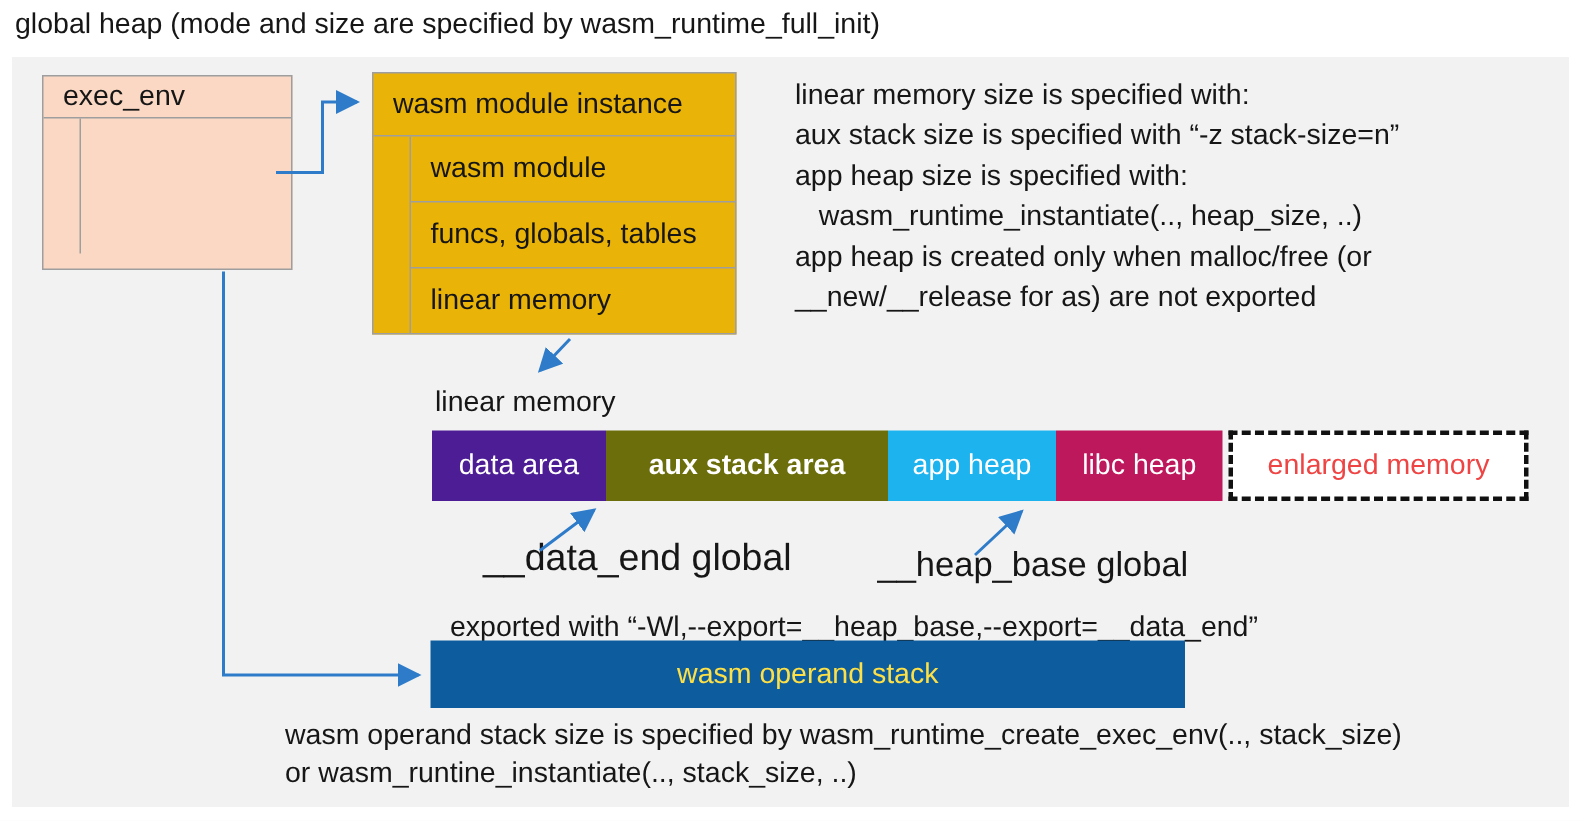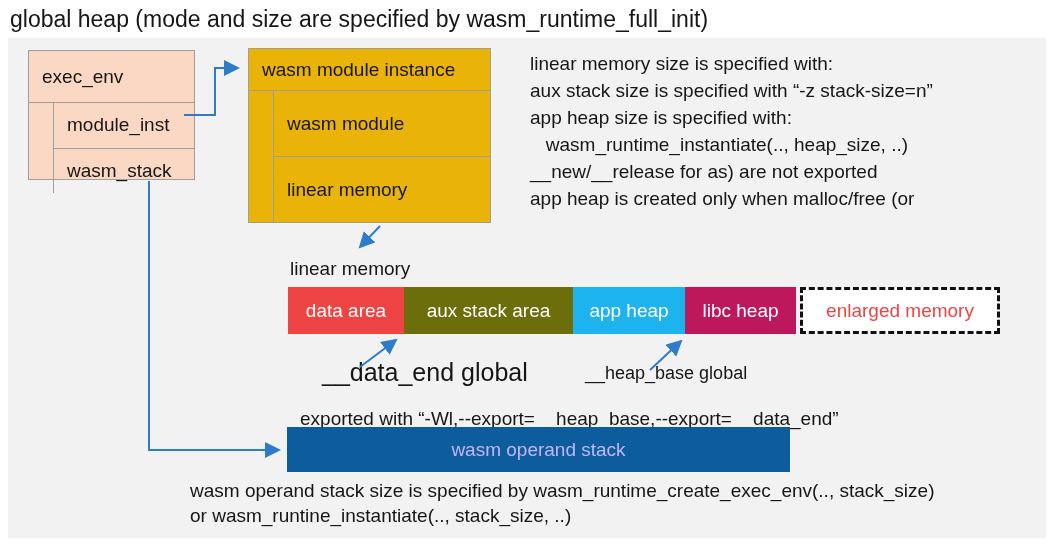--- a/index.html
+++ b/index.html
@@ -1,116 +1,113 @@
 <!DOCTYPE html>
 <html><head>
 <meta charset="utf-8">
 <style>
   html,body{margin:0;padding:0;background:#ffffff;}
   .canvas{
     position:relative;width:1054px;height:547px;overflow:hidden;
     font-family:"Liberation Sans",sans-serif;color:#161616;background:#ffffff;
   }
-  .title{position:absolute;left:10px;top:6px;font-size:23px;color:#161616;}
+  .title{position:absolute;left:10px;top:6px;font-size:19px;color:#161616;}
   .panel{position:absolute;left:8px;top:38px;width:1038px;height:500px;background:#f2f2f2;}
   svg.arrows{position:absolute;left:0;top:0;width:1054px;height:547px;pointer-events:none;}
 
   
   .struct{position:absolute;border:1px solid #9e9e9e;box-sizing:border-box;font-size:19px;}
   .struct .hdr{display:flex;align-items:center;padding-left:13px;border-bottom:1px solid #9e9e9e;box-sizing:border-box;}
   .struct .body{display:flex;}
   .struct .strip{width:25px;border-right:1px solid #9e9e9e;box-sizing:border-box;}
   .struct .rows{flex:1;display:flex;flex-direction:column;}
   .struct .row{flex:1;display:flex;align-items:center;padding-left:13px;border-bottom:1px solid #9e9e9e;box-sizing:border-box;}
   .struct .row:last-child{border-bottom:none;}
 
   #exec-env{left:28px;top:50px;width:167px;height:130px;}
-  #exec-env .hdr{height:52px;}
+  #exec-env .hdr{height:28px;}
   #exec-env .body{height:90px;}
   #module-instance{left:248px;top:48px;width:243px;height:175px;}
   #module-instance .hdr{height:42px;}
   #module-instance .body{height:131px;}
 
   
   .notes{position:absolute;left:530px;top:50px;font-size:19px;line-height:27px;}
   .notes div{white-space:pre;}
 
   
   .lm-label{position:absolute;left:290px;top:258px;font-size:19px;}
   .lm-bar{position:absolute;left:288px;top:287px;height:47px;display:flex;}
   .seg{display:flex;align-items:center;justify-content:center;font-size:19px;box-sizing:border-box;}
   .seg-0{width:116px;}
-  .seg-1{width:169px;}
+  .seg-1{width:188px;font-weight:bold;}
   .seg-2{width:112px;}
   .seg-3{width:111px;}
   .seg-4{width:200px;margin-left:4px;border:3px dashed #111111;}
 
   .ann-data-end{position:absolute;left:322px;top:358px;font-size:25px;}
-  .ann-heap-base{position:absolute;left:585px;top:363px;font-size:18px;text-align:center;}
+  .ann-heap-base{position:absolute;left:585px;top:363px;font-size:23px;text-align:center;}
   .ann-exported{position:absolute;left:300px;top:408px;font-size:19px;}
 
   
   .op-bar{position:absolute;left:287px;top:427px;width:503px;height:45px;display:flex;align-items:center;justify-content:center;font-size:19px;}
   .footer{position:absolute;left:190px;top:478px;font-size:19px;line-height:25px;}
   .footer div{white-space:pre;}
 </style>
 </head>
 <body>
 
 <div class="canvas">
 
   <div class="title">global heap (mode and size are specified by wasm_runtime_full_init)</div>
 
   <div class="panel" style="background-color: rgb(242, 242, 242);"></div>
 
   <div class="struct" id="exec-env" style="background-color: rgb(251, 216, 195);">
     <div class="hdr">exec_env</div>
     <div class="body">
       <div class="strip"></div>
-      <div class="rows">
-        <div class="row">module_inst</div>
-        <div class="row">wasm_stack</div>
-      </div>
     </div>
   </div>
 
   <div class="struct" id="module-instance" style="background-color: #eab308;">
     <div class="hdr">wasm module instance</div>
     <div class="body">
       <div class="strip"></div>
       <div class="rows">
         <div class="row">wasm module</div>
+        <div class="row">funcs, globals, tables</div>
         <div class="row">linear memory</div>
       </div>
     </div>
   </div>
 
   <div class="notes">
     <div>linear memory size is specified with:</div>
     <div>aux stack size is specified with “-z stack-size=n”</div>
     <div>app heap size is specified with:</div>
     <div>   wasm_runtime_instantiate(.., heap_size, ..)</div>
+    <div>app heap is created only when malloc/free (or</div>
     <div>__new/__release for as) are not exported</div>
-    <div>app heap is created only when malloc/free (or</div>
   </div>
 
   <div class="lm-label">linear memory</div>
   <div class="lm-bar">
-    <div class="seg seg-0" style="background-color: #ef4444; color: rgb(255, 255, 255);">data area</div>
+    <div class="seg seg-0" style="background-color: #4c1d95; color: rgb(255, 255, 255);">data area</div>
     <div class="seg seg-1" style="background-color: rgb(107, 110, 11); color: rgb(255, 255, 255);">aux stack area</div>
     <div class="seg seg-2" style="background-color: rgb(28, 179, 238); color: rgb(255, 255, 255);">app heap</div>
     <div class="seg seg-3" style="background-color: #be185d; color: rgb(255, 255, 255);">libc heap</div>
     <div class="seg seg-4" style="background-color: rgb(255, 255, 255); color: #ef4444;">enlarged memory</div>
   </div>
 
   <div class="ann-data-end">__data_end global</div>
   <div class="ann-heap-base">__heap_base global</div>
   <div class="ann-exported">exported with “-Wl,--export=__heap_base,--export=__data_end”</div>
 
-  <div class="op-bar" style="background-color: rgb(13, 92, 157); color: #c4b5fd;">wasm operand stack</div>
+  <div class="op-bar" style="background-color: rgb(13, 92, 157); color: #fde047;">wasm operand stack</div>
 
   <div class="footer">
     <div>wasm operand stack size is specified by wasm_runtime_create_exec_env(.., stack_size)</div>
     <div>or wasm_runtine_instantiate(.., stack_size, ..)</div>
   </div>
 
   <svg class="arrows" viewBox="0 0 1054 547">
     <defs>
       <marker id="ah" markerWidth="9" markerHeight="9" refX="7" refY="4" orient="auto">
         <path d="M0,0 L8,4 L0,8 z" fill="#2e7cc9"></path>

